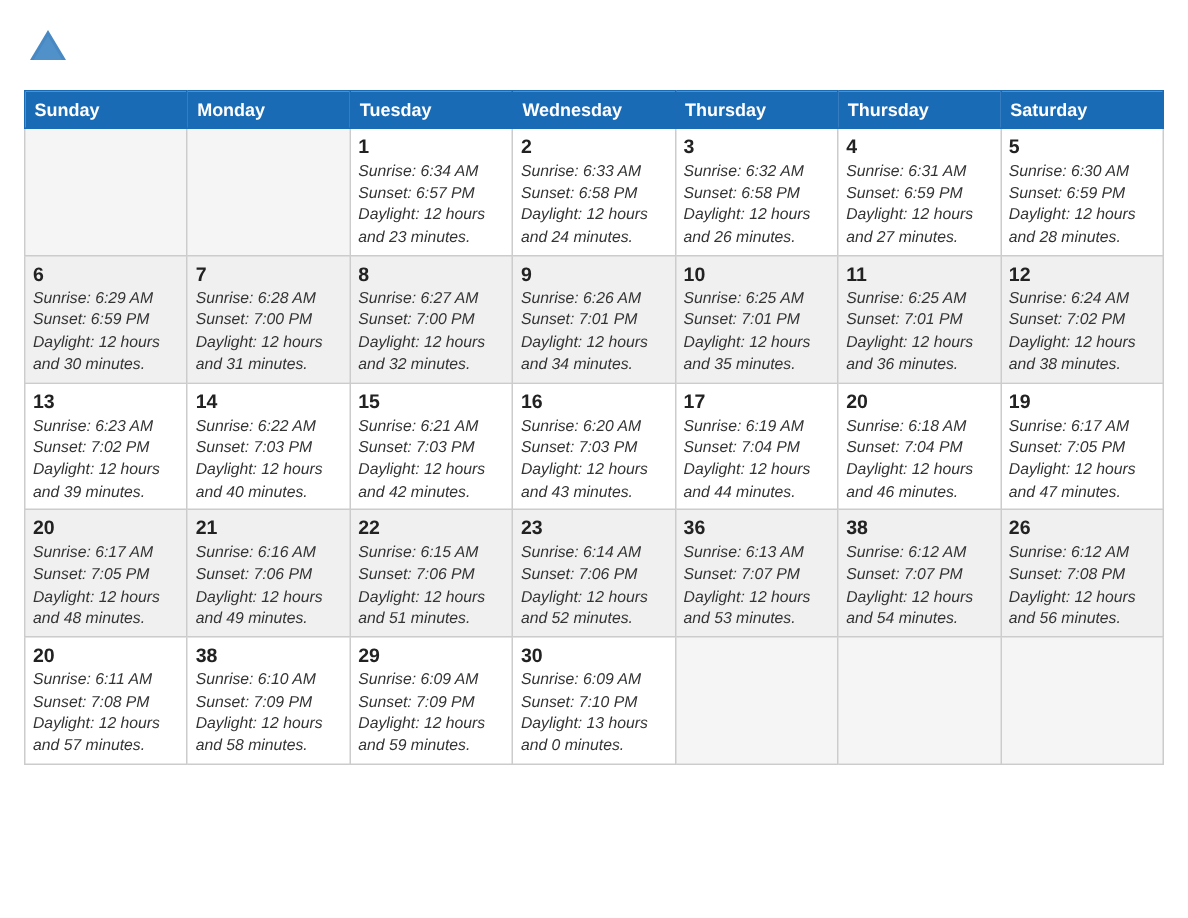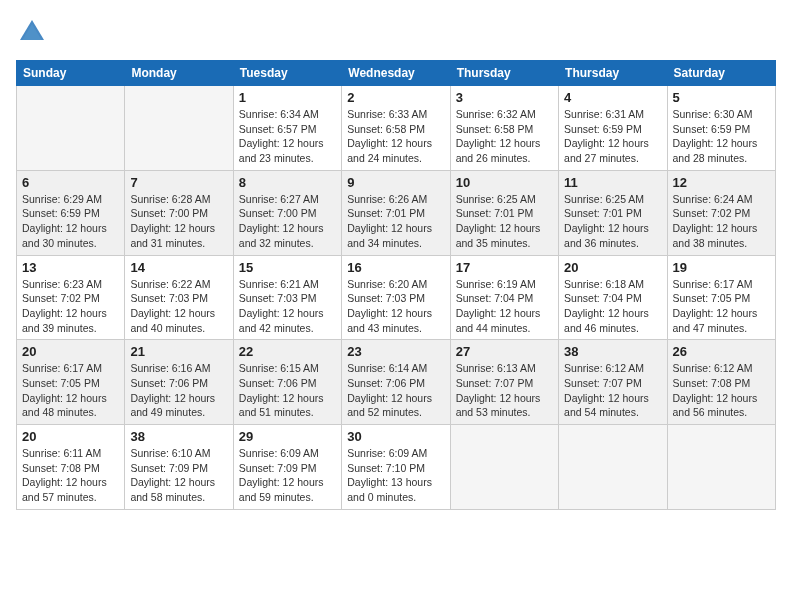--- a/index.html
+++ b/index.html
@@ -78,20 +78,21 @@
     .day-num {
       font-size: 13px;
       font-weight: bold;
       color: #222;
       margin-bottom: 2px;
     }
     .day-info {
       color: #333;
       font-size: 10.5px;
       line-height: 1.4;
+      font-style: italic;
     }
     .row-shaded td {
       background: #f0f0f0;
     }
   </style>
 </head>
 <body>
 
 <div class="header">
   <div class="logo">
@@ -218,21 +219,21 @@
         </td>
         <td>
           <div class="day-num">22</div>
           <div class="day-info">Sunrise: 6:15 AM<br>Sunset: 7:06 PM<br>Daylight: 12 hours<br>and 51 minutes.</div>
         </td>
         <td>
           <div class="day-num">23</div>
           <div class="day-info">Sunrise: 6:14 AM<br>Sunset: 7:06 PM<br>Daylight: 12 hours<br>and 52 minutes.</div>
         </td>
         <td>
-          <div class="day-num">27</div>
+          <div class="day-num">36</div>
           <div class="day-info">Sunrise: 6:13 AM<br>Sunset: 7:07 PM<br>Daylight: 12 hours<br>and 53 minutes.</div>
         </td>
         <td>
           <div class="day-num">38</div>
           <div class="day-info">Sunrise: 6:12 AM<br>Sunset: 7:07 PM<br>Daylight: 12 hours<br>and 54 minutes.</div>
         </td>
         <td>
           <div class="day-num">26</div>
           <div class="day-info">Sunrise: 6:12 AM<br>Sunset: 7:08 PM<br>Daylight: 12 hours<br>and 56 minutes.</div>
         </td>

